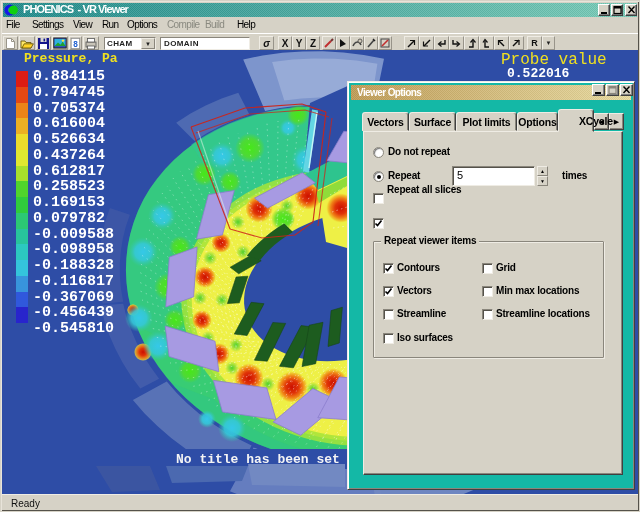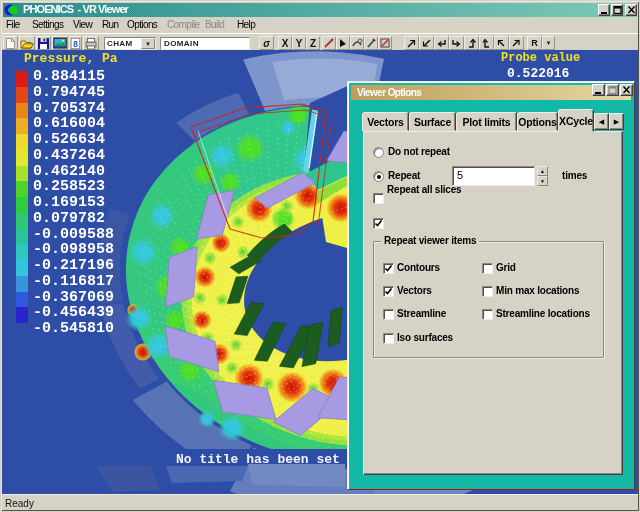--- a/index.html
+++ b/index.html
@@ -36,28 +36,28 @@
   font-size:8px; font-weight:bold; color:#222; letter-spacing:0.4px; padding:1px 0 0 3px; }
 #canvas { position:absolute; left:2px; top:50px; width:636px; height:444px;
   background:#2e4da6; overflow:hidden; }
 #legendttl { position:absolute; left:24px; top:51px; color:#f0e020;
   font-family:"Liberation Mono",monospace; font-weight:bold; font-size:13px; z-index:5;}
 #colorbar { position:absolute; left:16px; top:71px; width:12px; z-index:5; }
 #labels { position:absolute; left:33px; top:69px; color:#fff;
   font-family:"Liberation Mono",monospace; font-weight:bold; font-size:15px;
   line-height:15.75px; z-index:5; }
 #probe1 { position:absolute; left:501px; top:51px; color:#f0e020;
-  font-family:"Liberation Mono",monospace; font-weight:bold; font-size:12px; z-index:5; }
+  font-family:"Liberation Mono",monospace; font-weight:normal; font-size:16px; z-index:5; }
 #probe2 { position:absolute; left:507px; top:66px; color:#fff;
   font-family:"Liberation Mono",monospace; font-weight:bold; font-size:13px; z-index:5; }
 #banndtxt { position:absolute; left:176px; top:452px; color:#f4f4f4;
   font-family:"Liberation Mono",monospace; font-weight:bold; font-size:13px; z-index:5; }
 #statusbar { position:absolute; left:2px; top:494px; width:636px; height:16px;
   background:#d6d2c6; border-top:1px solid #efece4; font-size:10px; color:#111; }
-#statusbar span { position:absolute; left:3px; top:3px;text-align:right; }
+#statusbar span { position:absolute; left:9px; top:3px;text-align:right; }
 
 #dialog { position:absolute; left:347px; top:81px; width:288px; height:409px;
   background:#14b8a6; border:1px solid; border-color:#efece4 #404040 #404040 #efece4;
   box-shadow: inset 1px 1px 0 #fff, inset -1px -1px 0 #8a867c; z-index:10; }
 #dlgtitle { position:absolute; left:3px; top:3px; right:3px; height:15px;
   background:repeating-conic-gradient(rgba(255,255,255,0.10) 0% 25%, rgba(60,80,30,0.06) 0% 50%) 0 0/2px 2px, linear-gradient(to right,#bf9b55,#e8daa0);
   color:#fff; font-weight:bold; font-size:10px; letter-spacing:-0.6px; }
 #dlgtitle .t { position:absolute; left:6px; top:2px; }
 .dbtn { position:absolute; top:2px; width:13px; height:12px; background:#d6d2c6;
   border:1px solid; border-color:#fff #404040 #404040 #fff;
@@ -545,27 +545,27 @@
     <div style="height:15.75px;background:#3058dc"></div>
     <div style="height:15.75px;background:#2824cc"></div>
   </div>
 <div id="labels">
     <div style="height:15.75px">0.884115</div>
     <div style="height:15.75px">0.794745</div>
     <div style="height:15.75px">0.705374</div>
     <div style="height:15.75px">0.616004</div>
     <div style="height:15.75px">0.526634</div>
     <div style="height:15.75px">0.437264</div>
-    <div style="height:15.75px">0.462140</div>
+    <div style="height:15.75px">0.612817</div>
     <div style="height:15.75px">0.258523</div>
     <div style="height:15.75px">0.169153</div>
     <div style="height:15.75px">0.079782</div>
     <div style="height:15.75px">-0.009588</div>
     <div style="height:15.75px">-0.098958</div>
-    <div style="height:15.75px">-0.217196</div>
+    <div style="height:15.75px">-0.188328</div>
     <div style="height:15.75px">-0.116817</div>
     <div style="height:15.75px">-0.367069</div>
     <div style="height:15.75px">-0.456439</div>
     <div style="height:15.75px">-0.545810</div>
   </div>
 <div id="probe1">Probe value</div>
 <div id="probe2">0.522016</div>
 <div id="banndtxt">No title has been set</div>
 <div id="statusbar">
     <span>Ready</span>
@@ -582,21 +582,21 @@
         <rect x="2" y="1.5" width="7" height="7" fill="none" stroke="#8a867c" stroke-width="1.2"></rect>
         <rect x="2" y="1.5" width="7" height="2" fill="#8a867c"></rect>
       </svg></div>
   <div class="dbtn" style="left:272px"><svg width="11" height="10" viewBox="0 0 11 10">
         <path d="M2.5,1.5 L8.5,8 M8.5,1.5 L2.5,8" stroke="#000" stroke-width="1.4"></path>
       </svg></div>
   <div class="tab" style="left:14px;width:47px;">Vectors</div>
   <div class="tab" style="left:61px;width:47px;">Surface</div>
   <div class="tab" style="left:108px;width:61px;">Plot limits</div>
   <div class="tab" style="left:169px;width:41px;">Options</div>
-  <div class="tab act" style="left:210px;width:36px;">XCycle</div>
+  <div class="tab act" style="left:210px;width:36px;padding-left:20px;">XCycle</div>
   <div class="spin" style="left:246px">◀</div>
   <div class="spin" style="left:261px">▶</div>
   <div id="tabpage"></div>
   <div class="rad" style="left:25px;top:65px"></div>
     <div class="lbl" style="left:40px;top:64px">Do not repeat</div>
   <div class="rad" style="left:25px;top:89px">
       <div class="rdot"></div>
     </div>
     <div class="lbl" style="left:40px;top:88px">Repeat</div>
   <div class="editbox" style="left:104px;top:84px;width:83px;height:20px;">5</div>

